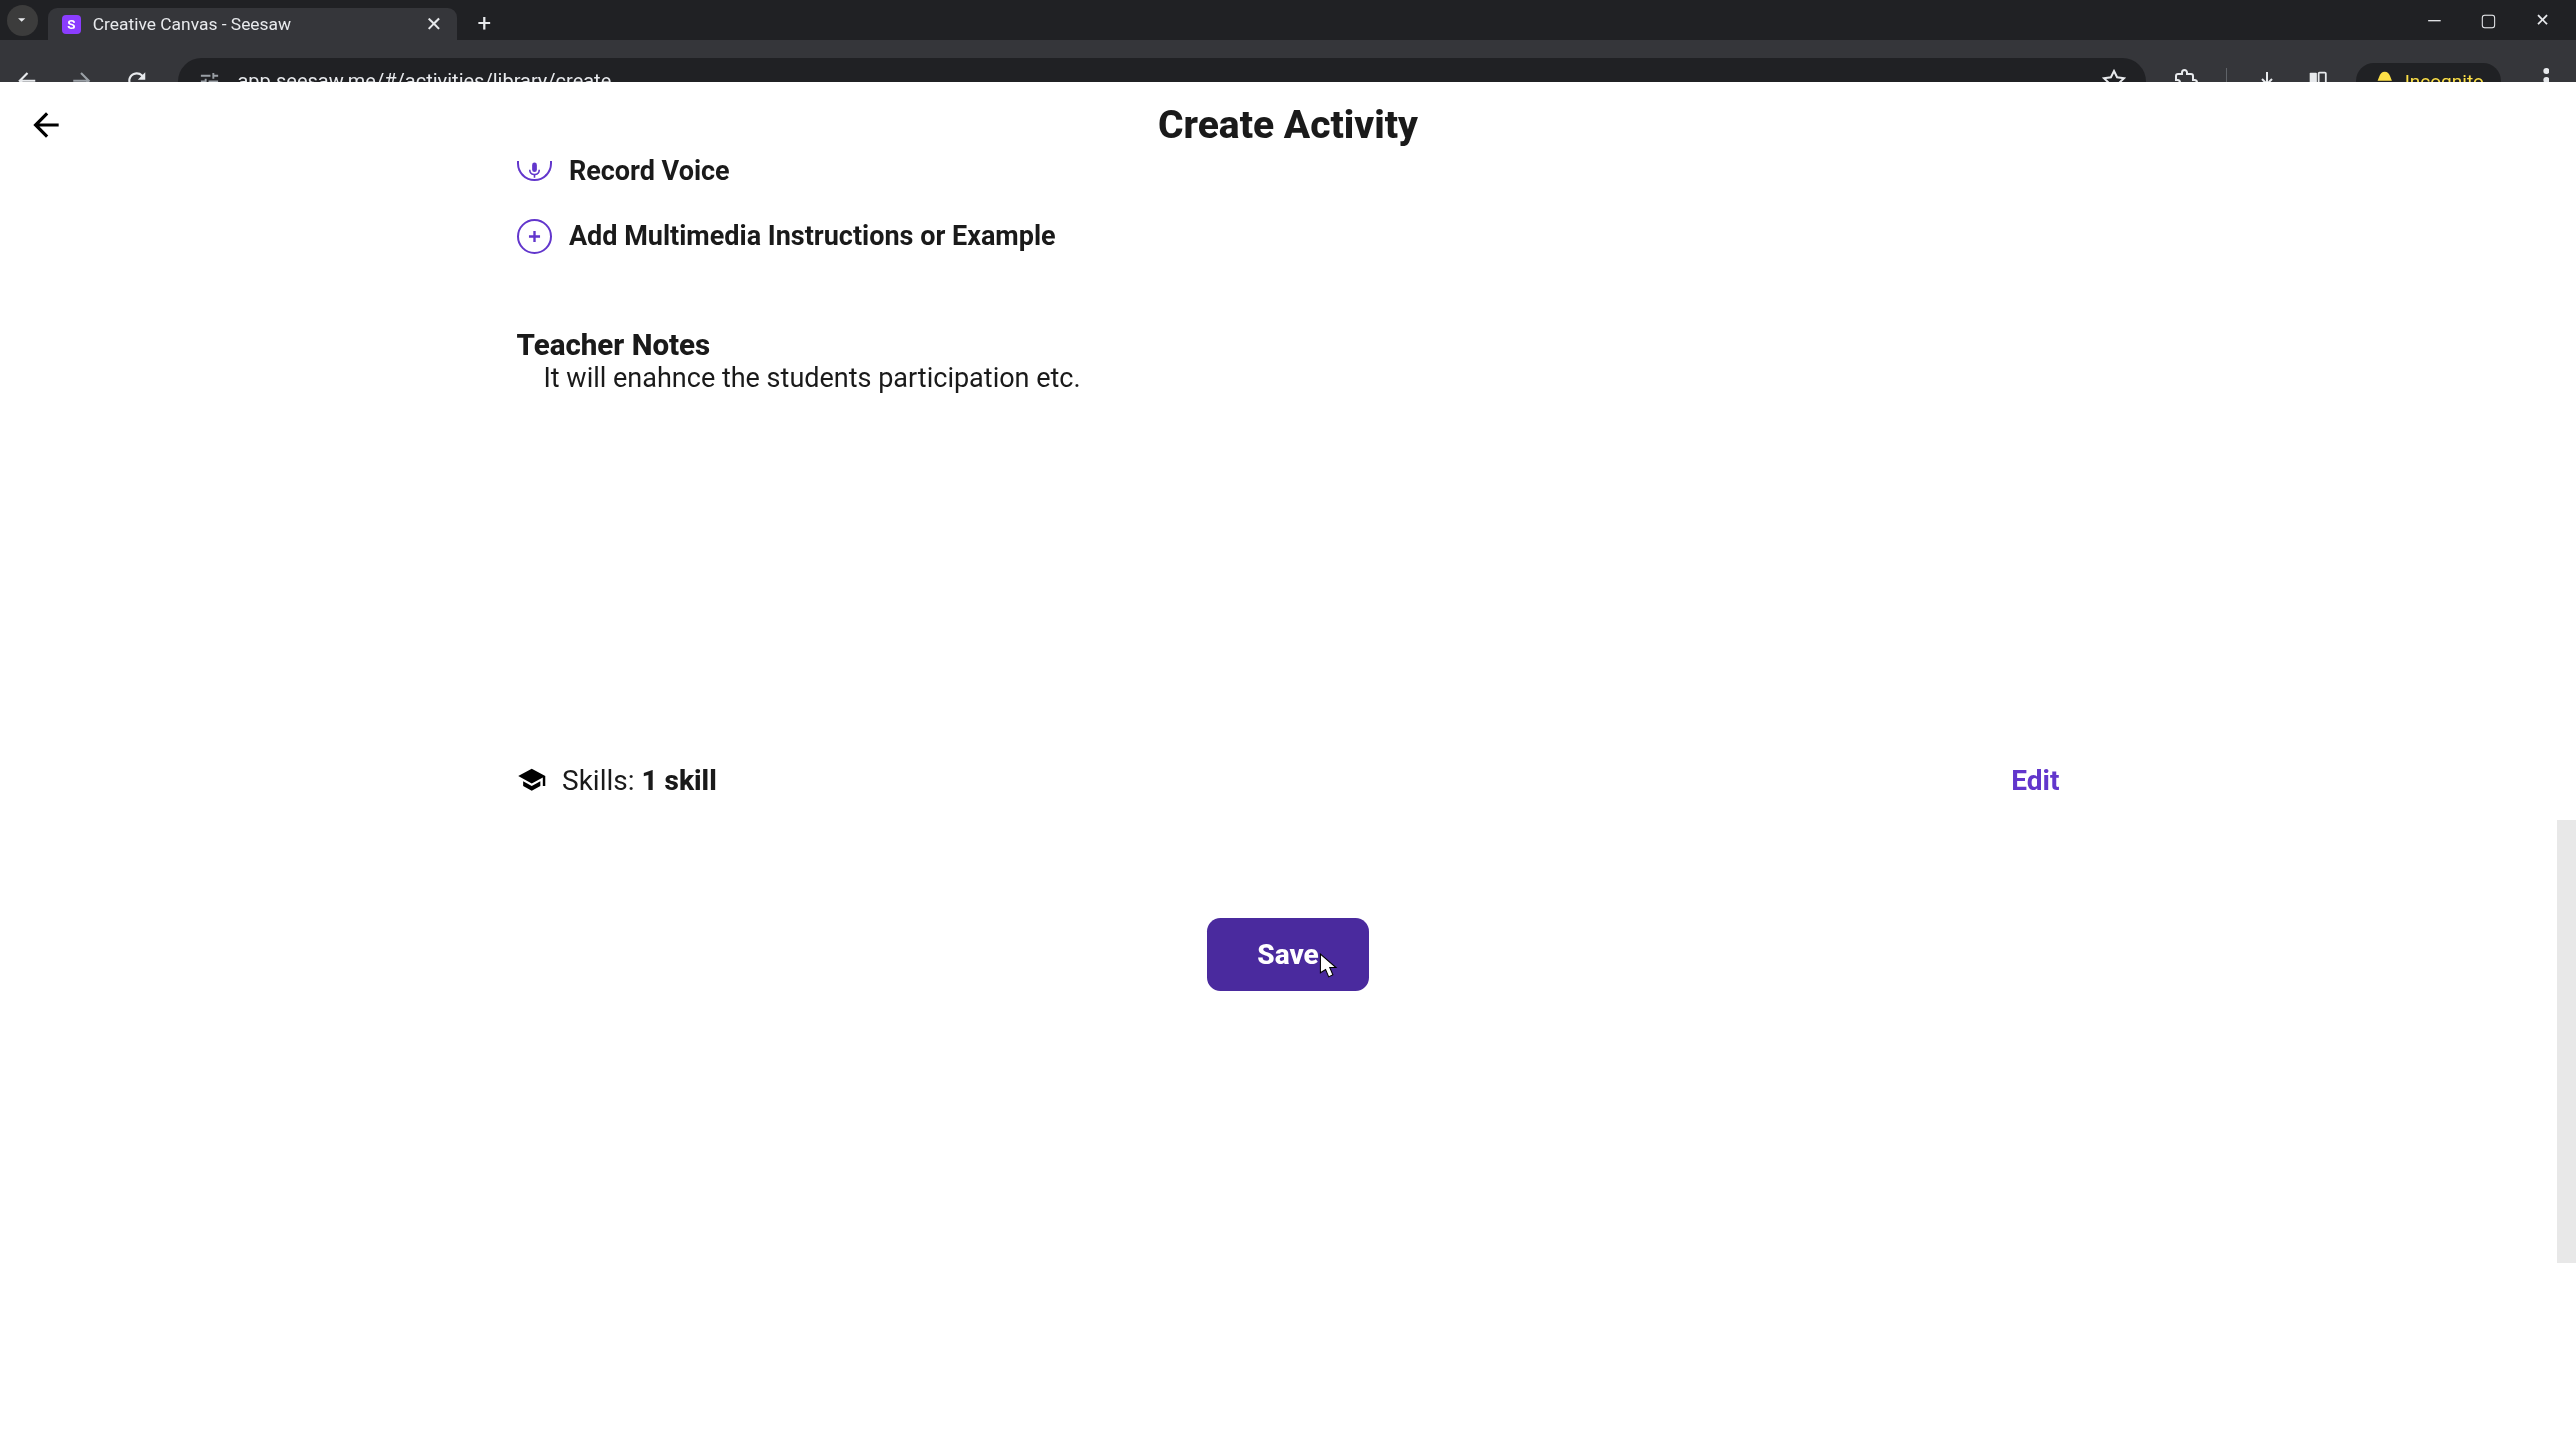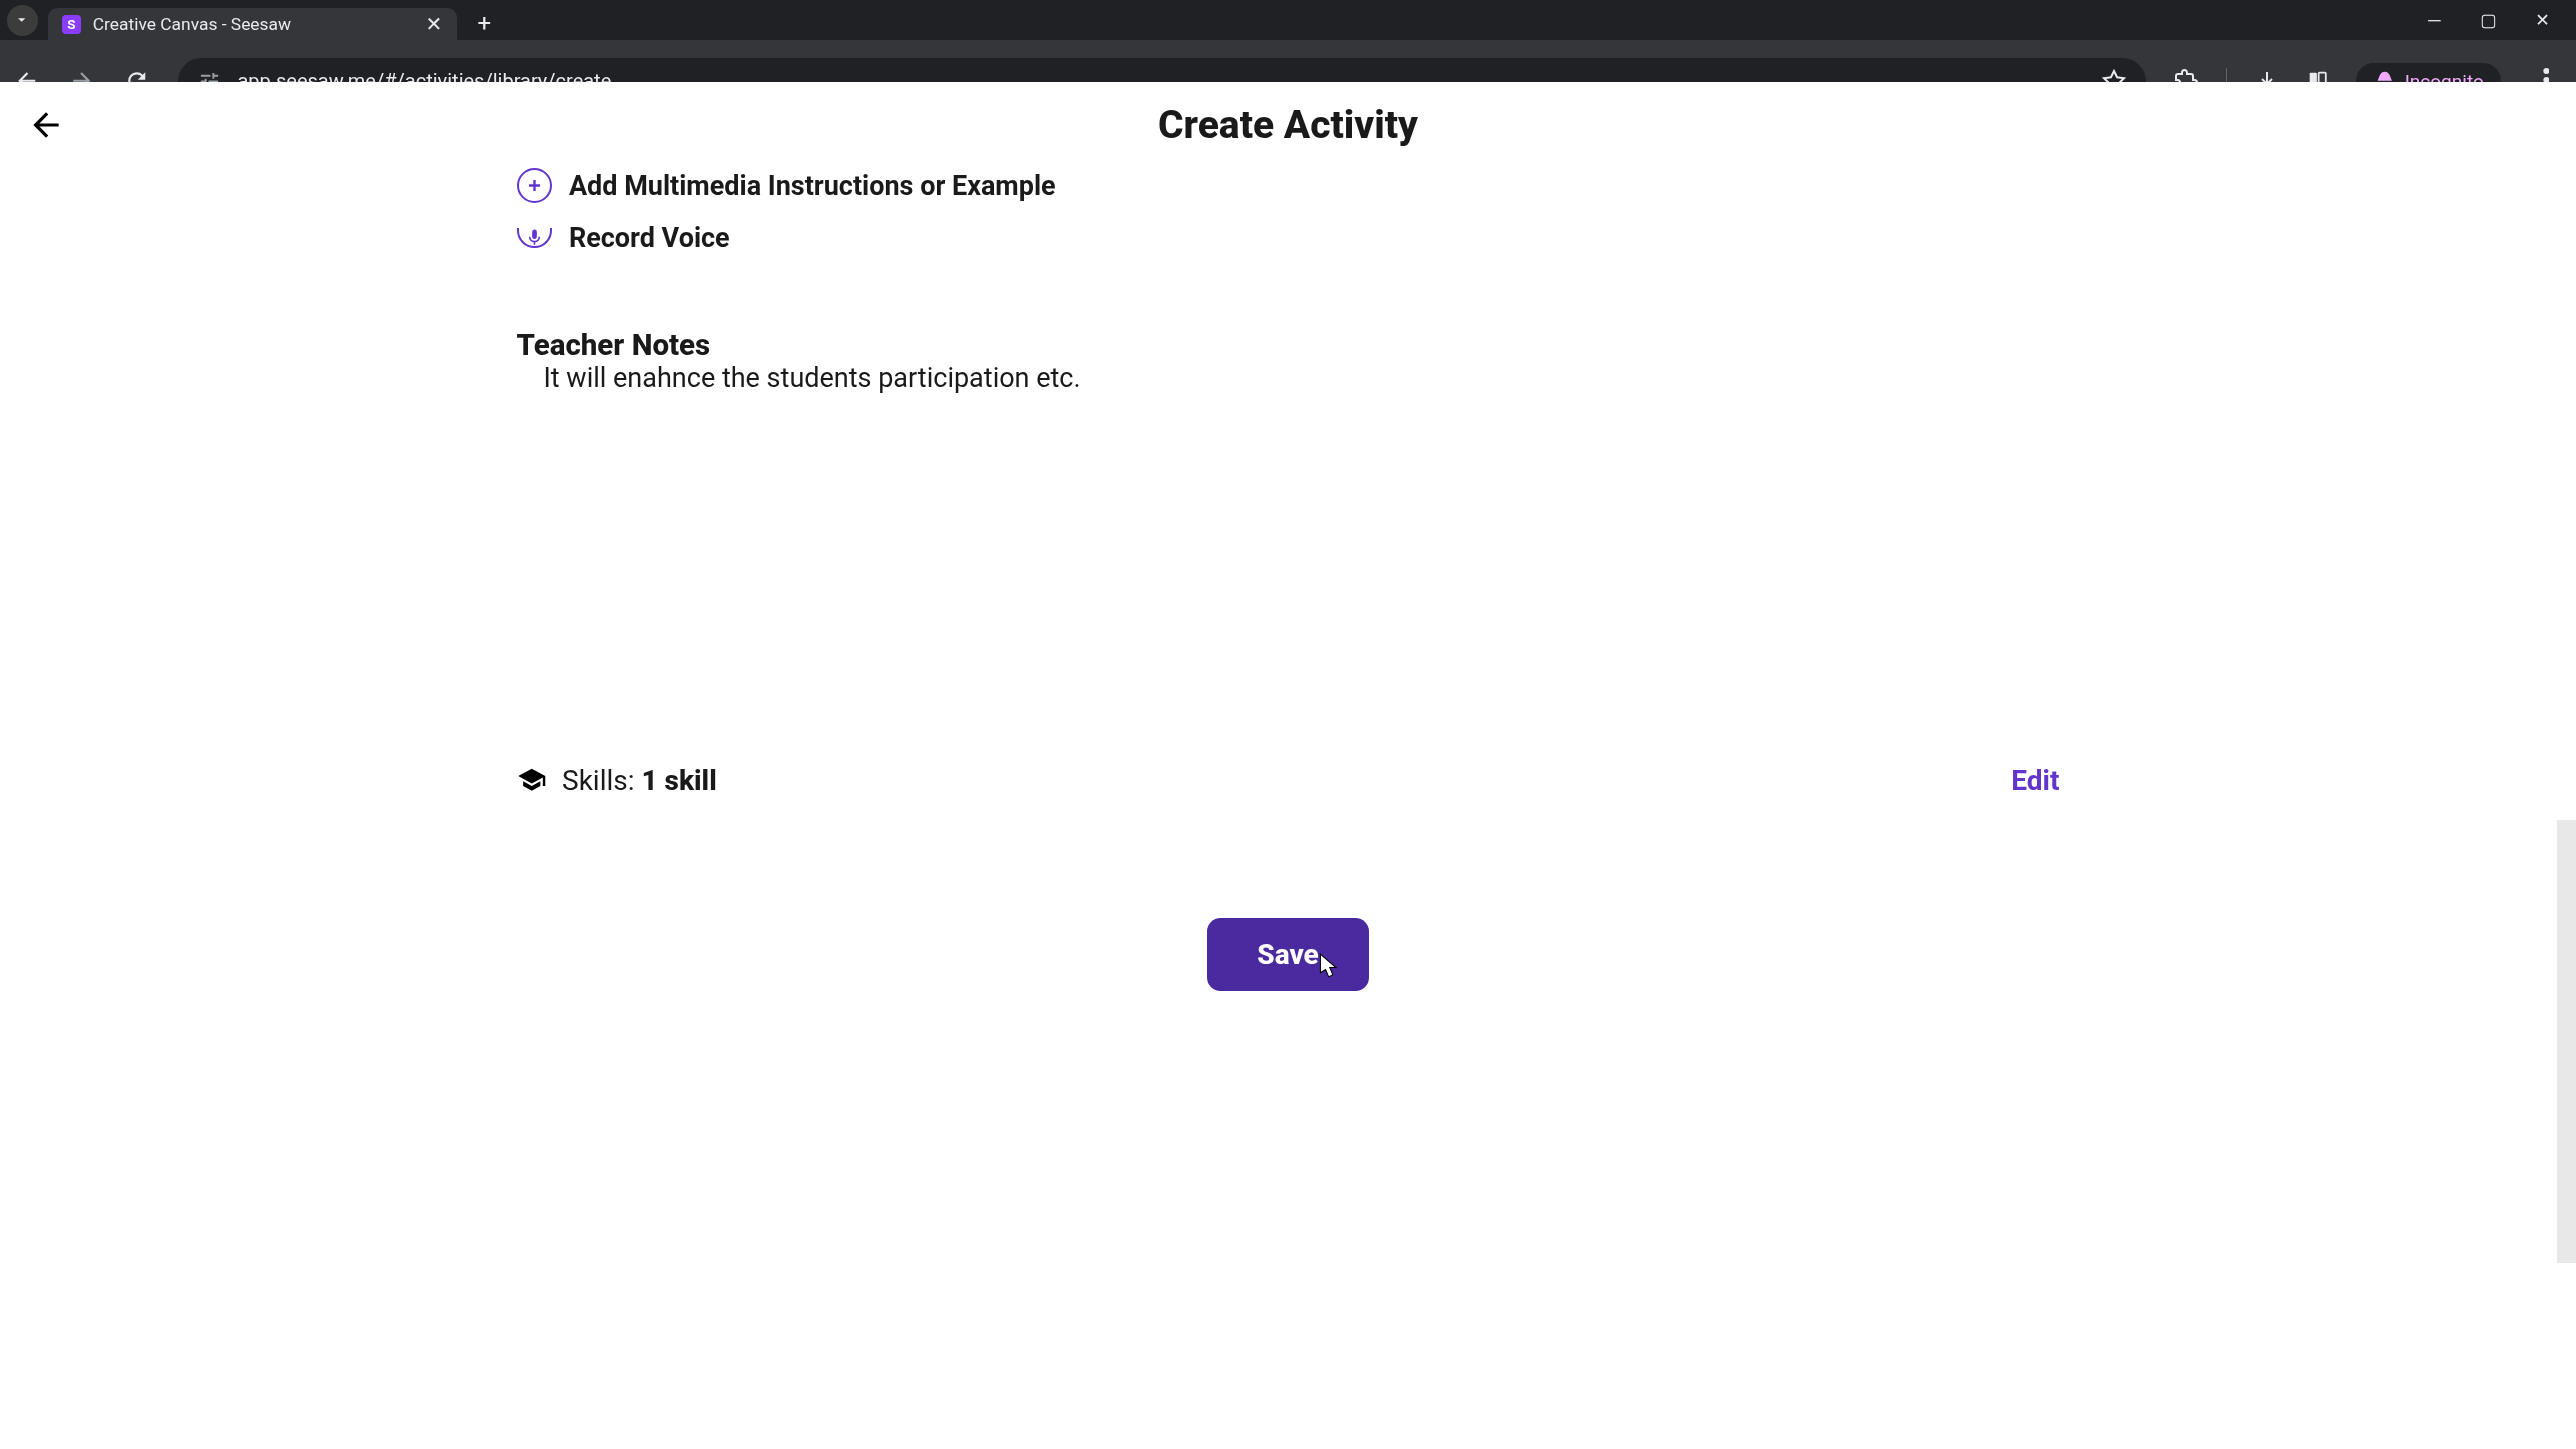--- a/index.html
+++ b/index.html
@@ -175,21 +175,21 @@
       height: 27px;
       background: #5f6368;
     }
     
     .incognito-badge {
       display: flex;
       gap: 9.4px;
       background: #202124;
       border-radius: 34px;
       padding: 6.7px 17.4px;
-      color: #f0abfc;
+      color: #fde047;
       font-size: 19px;
     }
     
     .kebab-menu {
       color: #e8eaed;
       padding: 0 13.4px;
       cursor: pointer;
     }
     
     
@@ -449,36 +449,36 @@
   <div class="page-header">
     <div class="back-arrow">
       <svg viewBox="0 0 24 24" fill="#000">
           <path d="M20 11H7.83l5.59-5.59L12 4l-8 8 8 8 1.41-1.41L7.83 13H20v-2z"></path>
         </svg>
     </div>
     <div class="page-title">Create Activity</div>
   </div>
 
   <div class="content">
+    <div class="action-item truncated">
+      <div class="action-icon truncated">
+        <svg viewBox="0 0 24 24" fill="currentColor">
+            <path d="M12 14a3 3 0 003-3V5a3 3 0 00-6 0v6a3 3 0 003 3zm5-3a5 5 0 01-10 0H5a7 7 0 006 6.92V21h2v-3.08A7 7 0 0019 11h-2z"></path>
+          </svg>
+      </div>
+      <div class="action-label">Record Voice</div>
+    </div>
+
     <div class="action-item">
       <div class="action-icon">
         <svg viewBox="0 0 24 24" fill="none" stroke="currentColor" stroke-width="3">
             <path d="M12 5v14M5 12h14"></path>
           </svg>
       </div>
       <div class="action-label">Add Multimedia Instructions or Example</div>
-    </div>
-
-    <div class="action-item truncated">
-      <div class="action-icon truncated">
-        <svg viewBox="0 0 24 24" fill="currentColor">
-            <path d="M12 14a3 3 0 003-3V5a3 3 0 00-6 0v6a3 3 0 003 3zm5-3a5 5 0 01-10 0H5a7 7 0 006 6.92V21h2v-3.08A7 7 0 0019 11h-2z"></path>
-          </svg>
-      </div>
-      <div class="action-label">Record Voice</div>
     </div>
 
     <div class="section-title">Teacher Notes</div>
 
     <div class="notes-textarea">It will enahnce the students participation etc.</div>
 
     <div class="skills-row">
       <div class="skills-left">
         <svg width="29.5" height="29.5" viewBox="0 0 24 24" fill="#000">
             <path d="M12 3L1 9l11 6 9-4.91V17h2V9L12 3zM5 13.18v4L12 21l7-3.82v-4L12 17l-7-3.82z"></path>

